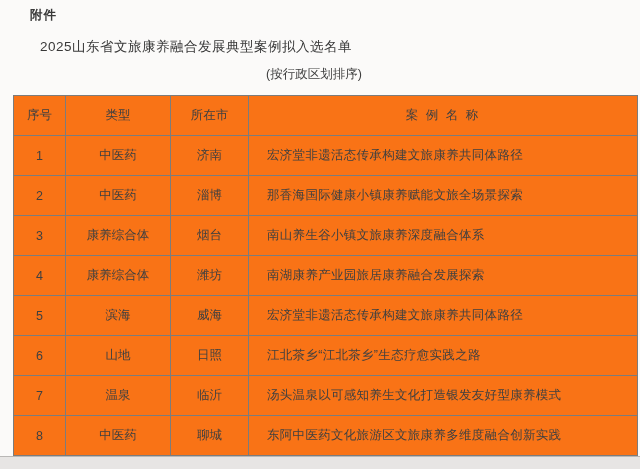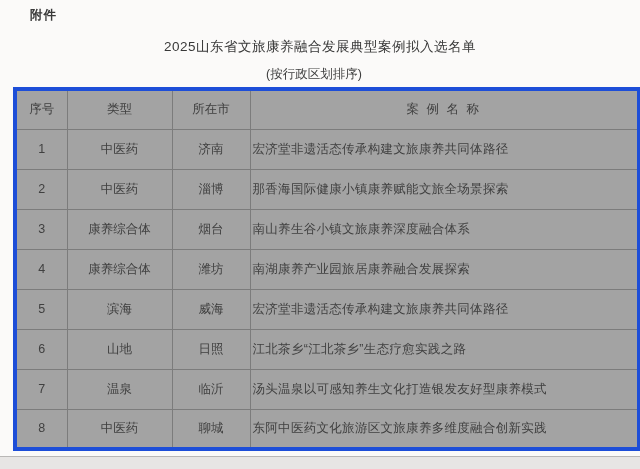--- a/index.html
+++ b/index.html
@@ -19,60 +19,61 @@
     position: absolute;
     left: 30px; top: 7px;
     font-size: 12.5px;
     color: #3a3a3a;
     letter-spacing: 1px;
     font-weight: bold;
   }
   .doc-title {
     position: absolute;
     top: 38px; left: 0; right: 0;
-    text-align: center;
+    text-align: left;
     font-size: 13.5px;
     color: #383838;
     letter-spacing: 0.5px;
+    padding-left: 40px;
   }
   .doc-subtitle {
     position: absolute;
     top: 66px; left: 0; right: 12px;
     text-align: center;
     font-size: 12.5px;
     color: #3e3e3e;
   }
   table.case-table {
     position: absolute;
-    left: 13px; top: 87px;
+    left: 13px; top: 95px;
     width: 624px;
     border-collapse: collapse;
     table-layout: fixed;
-    background: #a3a3a3;
-    border: 4px solid #1d4ed8;
+    background: #f97316;
+    border: 1px solid #1d4ed8;
   }
   table.case-table col.c-no   { width: 52px; }
   table.case-table col.c-type { width: 105px; }
   table.case-table col.c-city { width: 78px; }
   table.case-table col.c-case { width: 389px; }
   table.case-table td, table.case-table th {
     border: 1px solid #7c7c7c;
     height: 40px;
     font-size: 12.5px;
     font-weight: normal;
     color: #404040;
     text-align: center;
     padding: 0 4px;
     box-sizing: border-box;
     white-space: nowrap;
     overflow: hidden;
   }
   table.case-table td.case-name {
     text-align: left;
-    padding-left: 2px;
+    padding-left: 18px;
     letter-spacing: 0.3px;
   }
   th.case-header { letter-spacing: 2px; }
   .footer-strip {
     position: absolute;
     left: 0; right: 0;
     top: 456px; height: 13px;
     background: #e7e5e4;
     border-top: 1px solid #b9b7b6;
   }

